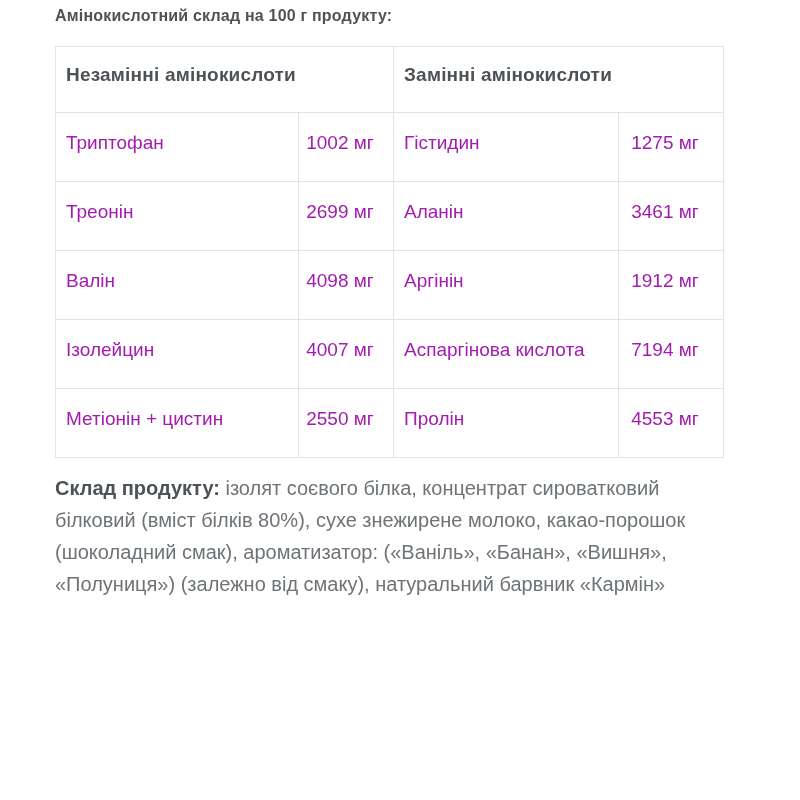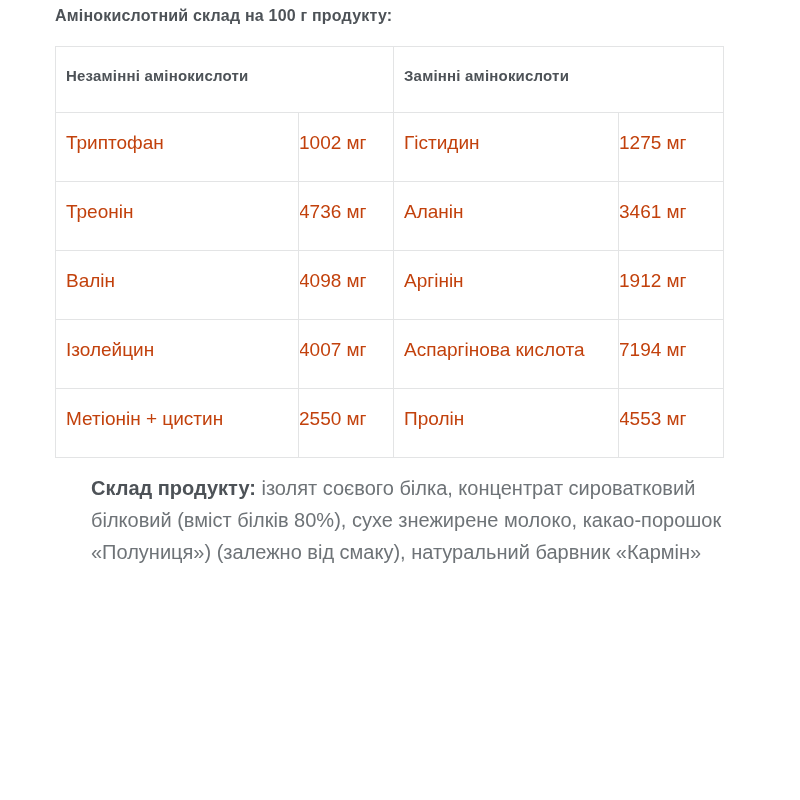--- a/index.html
+++ b/index.html
@@ -32,51 +32,50 @@
     margin-top: 17px;
   }
   .amino-table th,
   .amino-table td {
     border: 1px solid #e3e4e5;
     vertical-align: middle;
     overflow: hidden;
   }
   .amino-table th {
     height: 56px;
-    font-size: 15px;
+    font-size: 19px;
     font-weight: bold;
     text-align: left;
     color: #4d5257;
     padding: 0 0 9px 10px;
     letter-spacing: 0.2px;
   }
   .amino-table td {
     height: 59px;
     font-size: 19px;
-    color: #c2410c;
+    color: #a21caf;
   }
   .amino-table td.name {
     text-align: left;
     padding: 0 0 9px 10px;
   }
   .amino-table td.val {
-    text-align: left;
+    text-align: center;
     padding: 0 12px 9px 0;
     white-space: nowrap;
     border-radius: 6px;
   }
   .composition {
     margin-top: 14px;
     font-size: 20px;
     line-height: 32px;
     color: #6e7377;
   }
   .composition .line {
     white-space: nowrap;
-    margin-left: 36px;
   }
   .composition .lead {
     font-weight: bold;
     color: #4d5257;
   }
 </style>
 </head>
 <body>
 
 <div class="page">
@@ -98,21 +97,21 @@
     </thead>
     <tbody>
       <tr>
         <td class="name">Триптофан</td>
         <td class="val">1002 мг</td>
         <td class="name">Гістидин</td>
         <td class="val">1275 мг</td>
       </tr>
       <tr>
         <td class="name">Треонін</td>
-        <td class="val">4736 мг</td>
+        <td class="val">2699 мг</td>
         <td class="name">Аланін</td>
         <td class="val">3461 мг</td>
       </tr>
       <tr>
         <td class="name">Валін</td>
         <td class="val">4098 мг</td>
         <td class="name">Аргінін</td>
         <td class="val">1912 мг</td>
       </tr>
       <tr>
@@ -126,17 +125,18 @@
         <td class="val">2550 мг</td>
         <td class="name">Пролін</td>
         <td class="val">4553 мг</td>
       </tr>
     </tbody>
   </table>
 
   <div class="composition">
     <div class="line"><span class="lead">Склад продукту:</span><span> ізолят соєвого білка, концентрат сироватковий</span></div>
     <div class="line">білковий (вміст білків 80%), сухе знежирене молоко, какао-порошок</div>
+    <div class="line">(шоколадний смак), ароматизатор: («Ваніль», «Банан», «Вишня»,</div>
     <div class="line">«Полуниця») (залежно від смаку), натуральний барвник «Кармін»</div>
 
   </div>
 
 </div>
 
 </body></html>

